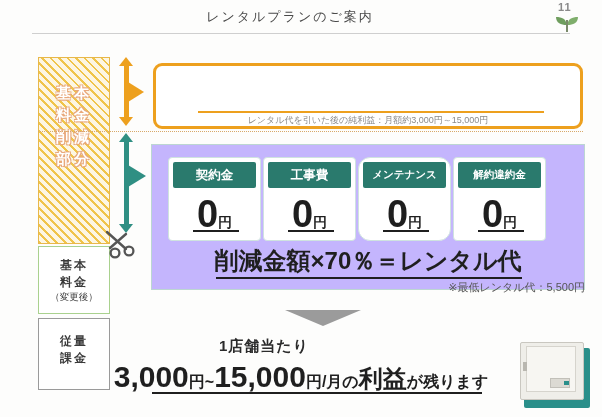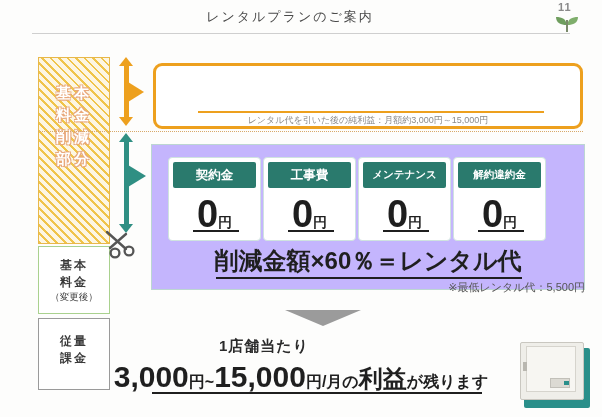--- a/index.html
+++ b/index.html
@@ -102,21 +102,21 @@
   }
 
   
   .cards{position:absolute;left:0;top:0;width:100%;height:100%;}
   .card{
     position:absolute;top:12px;width:93px;height:84px;
     background:#ffffff;border:1px solid #cfe3df;border-radius:4px;box-sizing:border-box;
   }
   .card:nth-child(1){left:16px;}
   .card:nth-child(2){left:111px;}
-  .card:nth-child(3){left:206px;}
+  .card:nth-child(3){left:206px;border-radius:12px;}
   .card:nth-child(4){left:301px;}
   .card-head{
     position:absolute;left:4px;top:4px;right:4px;height:26px;
     background:#2a7a6d;border-radius:2px;
     color:#ffffff;font-size:12.5px;font-weight:bold;
     display:flex;align-items:center;justify-content:center;letter-spacing:0px;
     white-space:nowrap;
   }
   .card-head.small{font-size:10.5px;}
   .card-val{
@@ -265,21 +265,21 @@
       <div class="card">
         <div class="card-head small">解約違約金</div>
         <div class="card-val">
           <span class="num">0</span>
           <span class="yen">円</span>
         </div>
         <div class="card-ul"></div>
       </div>
 
     </div>
-    <div class="panel-formula">削減金額×60％＝レンタル代</div>
+    <div class="panel-formula">削減金額×70％＝レンタル代</div>
     <div class="panel-formula-ul"></div>
   </div>
 
   <div class="note">※最低レンタル代：5,500円</div>
 
   <div class="down-tri"></div>
   <div class="shop-line">1店舗当たり</div>
 
   <div class="bottom-line">
     <span class="big">3,000</span><span class="mid">円~</span><span class="big">15,000</span><span class="mid">円/月の</span><span class="rieki">利益</span><span class="tail">が残ります</span>

